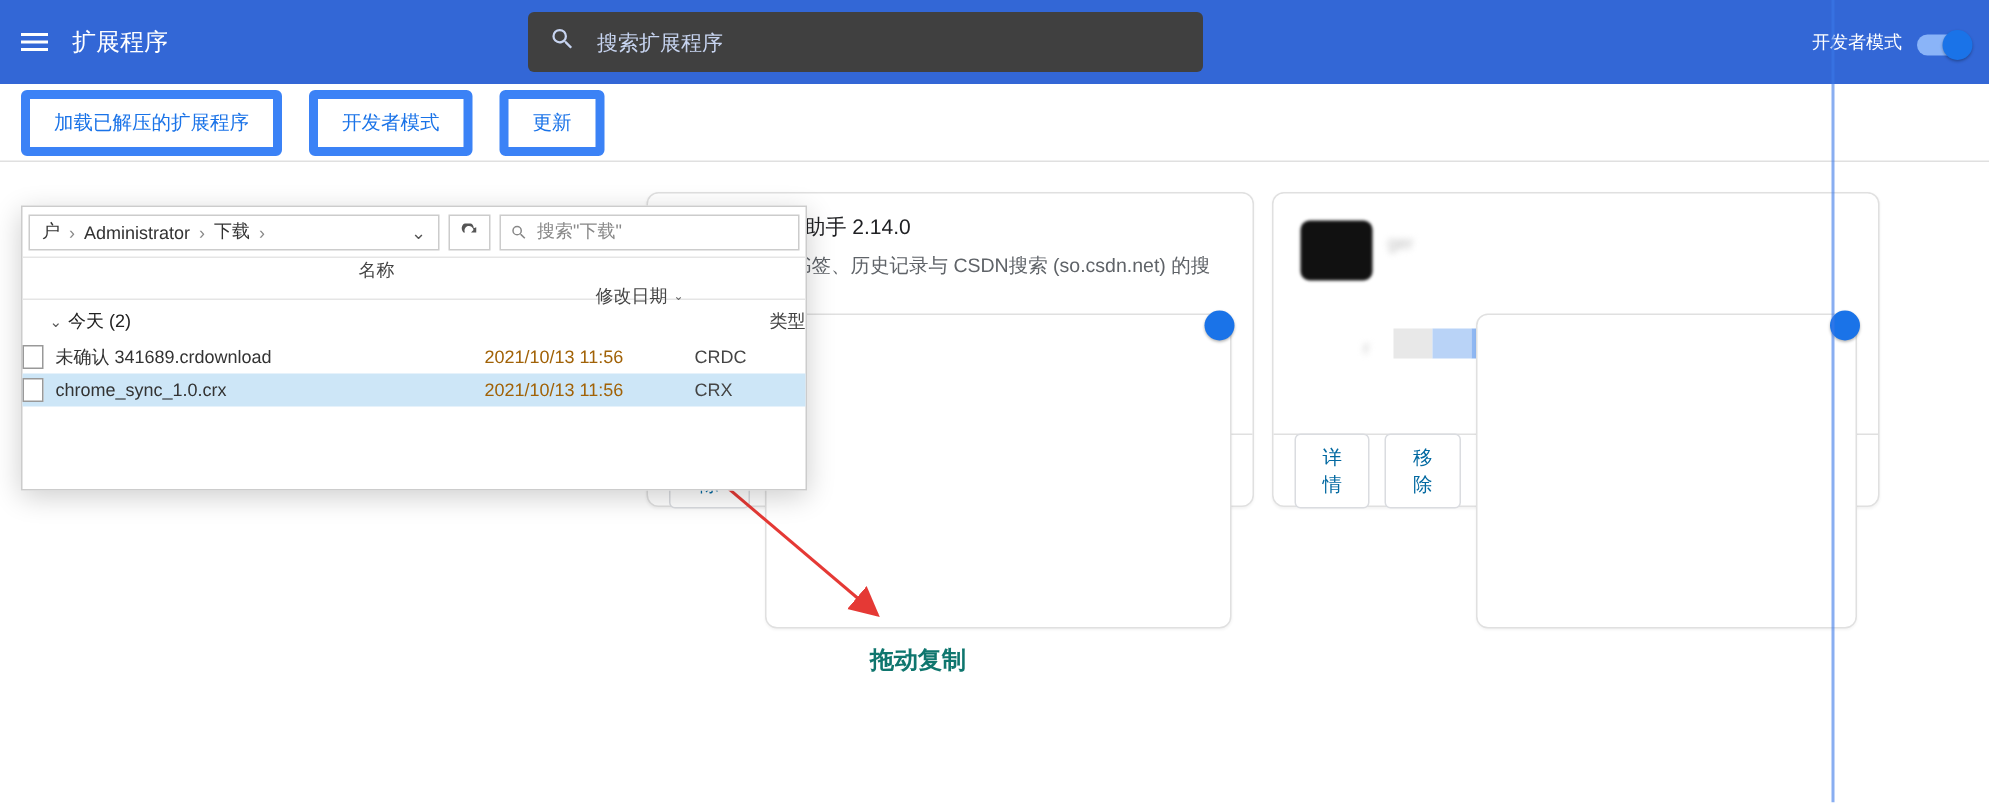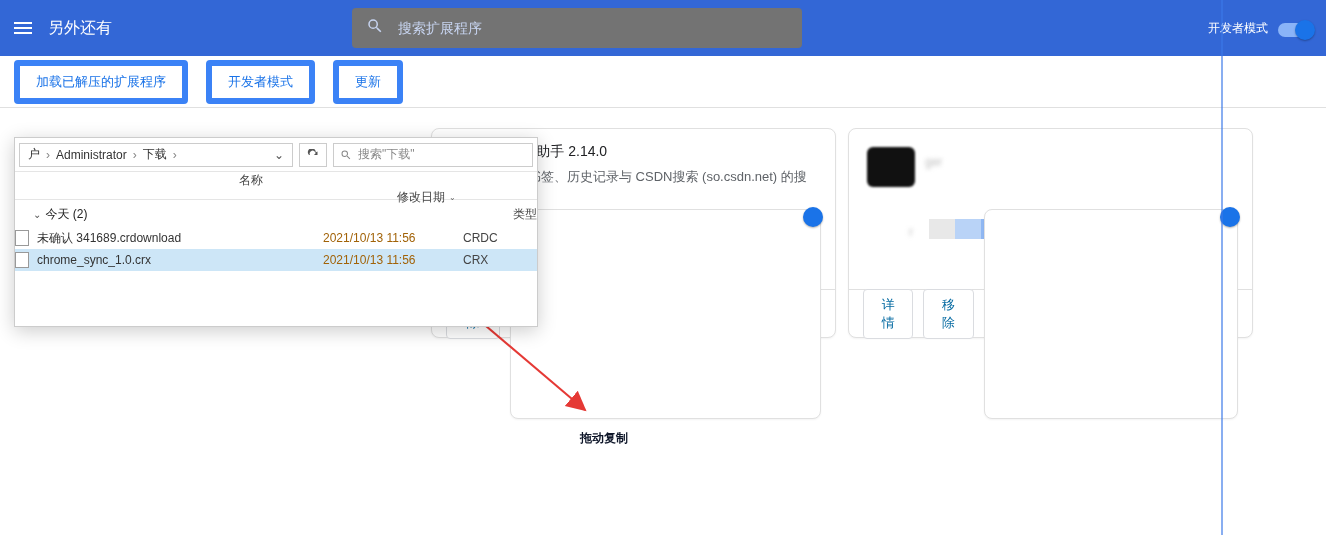--- a/index.html
+++ b/index.html
@@ -3,21 +3,21 @@
 <meta charset="utf-8">
 <style>
 * { margin:0; padding:0; box-sizing:border-box; font-family:"Microsoft YaHei","Segoe UI",Arial,sans-serif; }
 body { width:1326px; height:535px; background:#fff; overflow:hidden; position:relative; }
 
 
 .header { height:56px; background:#3367d6; display:flex; align-items:center; color:#fff; padding:0 14px; }
 .menu-icon { width:18px; display:flex; flex-direction:column; gap:3px; margin-right:16px; }
 .menu-icon span { height:2px; background:#fff; }
 .header-title { font-size:16px; font-weight:400; flex:0 0 auto; }
-.search-wrap { margin-left:240px; width:450px; height:40px; background:#737373; border-radius:4px; display:flex; align-items:center; padding:0 14px; }
+.search-wrap { margin-left:240px; width:450px; height:40px; background:#404040; border-radius:4px; display:flex; align-items:center; padding:0 14px; }
 .search-icon svg { width:18px; height:18px; fill:#c7d4f0; }
 .search-input { flex:1; background:transparent; border:none; outline:none; color:#fff; font-size:14px; margin-left:14px; }
 .search-input::placeholder { color:#c7d4f0; }
 .dev-mode { margin-left:auto; display:flex; align-items:flex-end; gap:10px; font-size:12px; }
 
 
 .toggle { position:relative; width:34px; height:14px; border-radius:8px; background:#8ab4f8; }
 .toggle::after { content:""; position:absolute; top:-3px; right:-3px; width:20px; height:20px; background:#1a73e8; border-radius:50%; box-shadow:0 1px 2px rgba(0,0,0,.3); }
 .toggle.blue { background:#8ab4f8; }
 .toggle.card::after { background:#1a73e8; }
@@ -65,35 +65,35 @@
 .chev { color:#555; font-size:10px; }
 .ex-row { height:22px; display:flex; align-items:center; }
 .ex-row.sel { background:#cde6f7; }
 .file-ico { width:14px; height:16px; border:1px solid #999; margin-right:8px; background:#fff; }
 .rn { width:286px; white-space:nowrap; }
 .rd { width:140px; color:#a16207; }
 .rt { flex:1; color:#444; }
 
 
 .arrow-svg { position:absolute; top:260px; left:410px; width:200px; height:170px; z-index:5; pointer-events:none; }
-.annot { position:absolute; top:430px; left:580px; color:#0f172a; font-size:12px; font-weight:bold; }
+.annot { position:absolute; top:430px; left:580px; color:#0f766e; font-size:16px; font-weight:bold; }
 
 
 .vline { position:absolute; top:0; right:103px; width:2px; height:535px; background:#3b78e7; opacity:.6; }
 </style>
 </head>
 <body>
 
 <div class="header">
   <div class="menu-icon">
       <span></span>
       <span></span>
       <span></span>
     </div>
-  <div class="header-title">另外还有</div>
+  <div class="header-title">扩展程序</div>
   <div class="search-wrap">
     <span class="search-icon">
       <svg viewBox="0 0 24 24">
           <path d="M15.5 14h-.79l-.28-.27A6.471 6.471 0 0016 9.5 6.5 6.5 0 109.5 16c1.61 0 3.09-.59 4.23-1.57l.27.28v.79l5 4.99L20.49 19l-4.99-5zM9.5 14A4.5 4.5 0 119.5 5a4.5 4.5 0 010 9z"></path>
         </svg>
     </span>
     <input class="search-input" placeholder="搜索扩展程序" style="">
   </div>
   <div class="dev-mode">
     <span>开发者模式</span>

